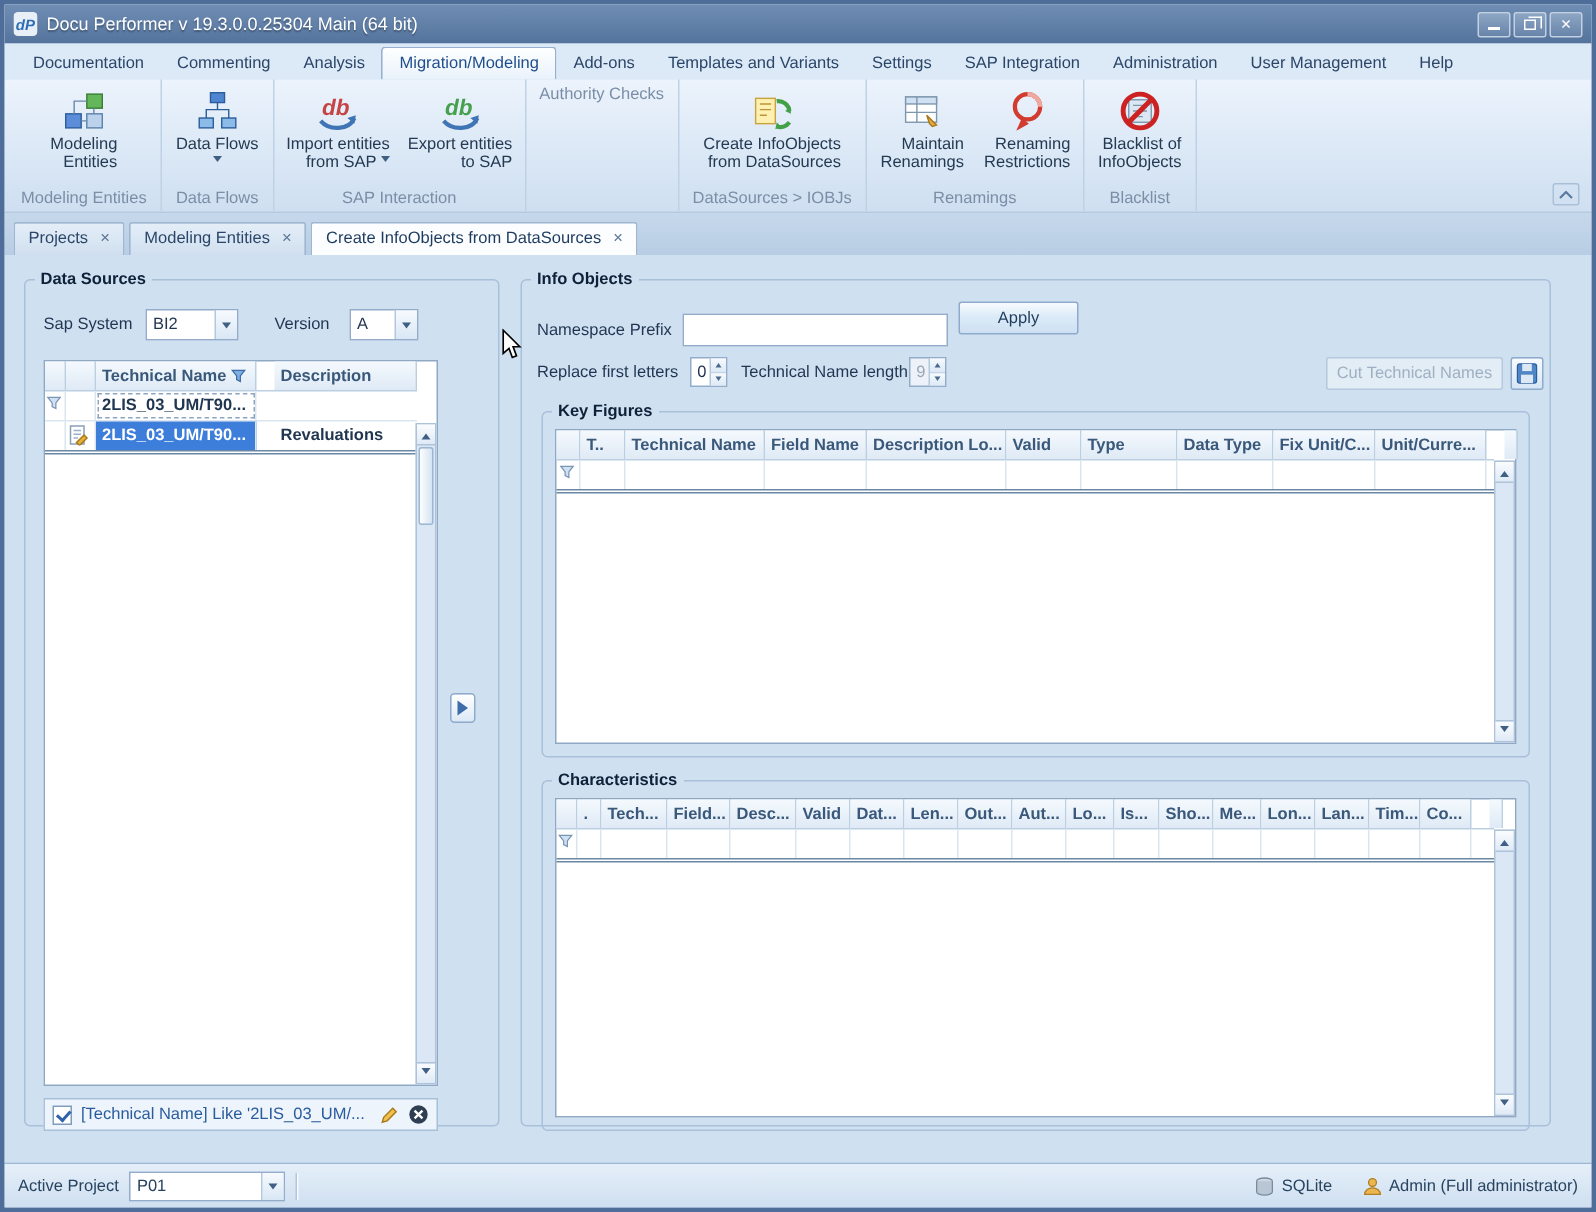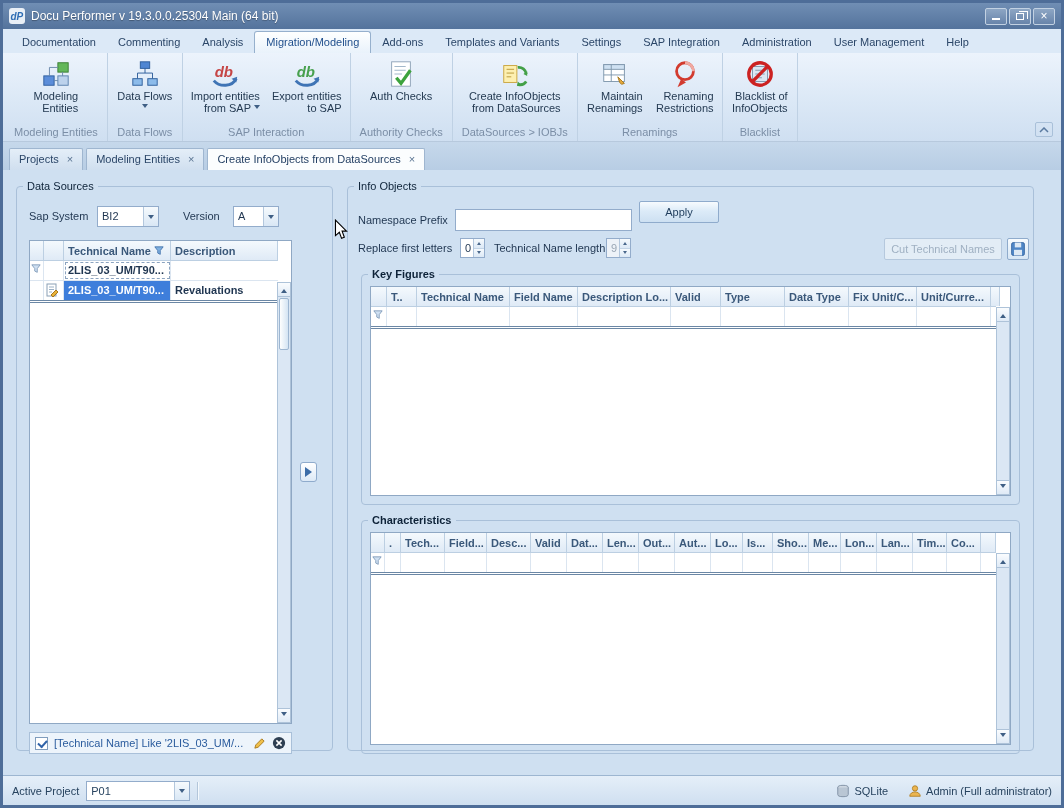--- a/index.html
+++ b/index.html
@@ -34,21 +34,21 @@
 
   
   .doctabs { height: 28px; flex: 0 0 auto; background: linear-gradient(#c6d8eb, #b8cde4); display: flex; align-items: flex-end; padding: 4px 6px 0; gap: 3px; }
   .dtab { display: flex; align-items: center; gap: 8px; padding: 4px 9px 5px; border: 1px solid #9fb6d0; border-bottom: none; border-radius: 2px 2px 0 0; background: linear-gradient(#e4eef8, #d0dfef); color: #2b4668; white-space: nowrap; }
   .dtab.active { background: #fbfdfe; color: #1d3a5f; }
   .dtab-close { color: #5a7492; font-size: 11px; line-height: 1; }
 
   
   .main { flex: 1; position: relative; background: #cfe0f1; }
   fieldset.groupbox { position: absolute; border: 1px solid #a9c0d9; border-radius: 4px; }
-  fieldset.groupbox > legend { font-weight: normal; color: #0d2238; padding: 0 4px; margin-left: 6px; }
+  fieldset.groupbox > legend { font-weight: bold; color: #0d2238; padding: 0 4px; margin-left: 6px; }
   fieldset.inner > legend { font-weight: bold; color: #0d2238; }
 
   .lbl { position: absolute; white-space: nowrap; color: #1f3550; }
 
   .combo { position: absolute; height: 21px; background: #fff; border: 1px solid #93accb; display: flex; }
   .combo-val { flex: 1; padding: 3px 4px 0; overflow: hidden; white-space: nowrap; }
   .combo-btn { width: 15px; background: linear-gradient(#f6fafd, #d9e7f5); border-left: 1px solid #b3c7dd; display: flex; align-items: center; justify-content: center; }
   .tri-down { border: 3px solid transparent; border-top: 4px solid #3f5f85; margin-top: 3px; }
   .tri-up-s { border: 3px solid transparent; border-bottom: 4px solid #3f5f85; margin-bottom: 3px; }
 
@@ -65,21 +65,21 @@
   .spin-btns .s-up { border-bottom: 1px solid #c3d4e6; }
   .mini-tri-up { border: 2.5px solid transparent; border-bottom: 3.5px solid #4a688c; margin-bottom: 2px; }
   .mini-tri-down { border: 2.5px solid transparent; border-top: 3.5px solid #4a688c; margin-top: 2px; }
 
   
   .grid { position: absolute; background: #fff; border: 1px solid #8fa8c4; font-weight: bold; }
   .grow { display: flex; border-bottom: 1px solid #dbe5f0; height: 20px; }
   .gcell { flex: 0 0 auto; border-right: 1px solid #dbe5f0; padding: 3px 4px 0; white-space: nowrap; overflow: hidden; }
   .ghead { border-bottom: 1px solid #bccfe2; }
   .ghead .gcell { background: linear-gradient(#f4f9fd, #dfeaf6); border-right: 1px solid #bccfe2; display: flex; align-items: center; gap: 3px; padding-top: 0; color: #3a587a; }
-  .gfill { flex: 1 1 auto; border-right: none; }
+  .gfill { flex: 1 1 auto; border-right: none; margin-left: 12px; }
   .gfix { border-bottom: 3px double #6b87a5; height: 22px; }
   .sel { background: #3e7edb; color: #fff; }
   .filter-editor { outline: 1px dashed #8ca4c0; outline-offset: -2px; }
 
   .vsb { position: absolute; width: 14px; background: #dbe7f4; border: 1px solid #aec3d9; display: flex; flex-direction: column; }
   .vsb-btn { height: 14px; flex: 0 0 auto; background: linear-gradient(#fafcfe, #dfeaf6); border-bottom: 1px solid #aec3d9; display: flex; align-items: center; justify-content: center; }
   .vsb-btn.bottom { margin-top: auto; border-top: 1px solid #aec3d9; border-bottom: none; }
   .vsb-thumb { height: 52px; margin: 1px; background: linear-gradient(90deg, #fdfefe, #d4e4f3); border: 1px solid #9db6d1; border-radius: 2px; }
 
   .cb { width: 13px; height: 13px; border: 1px solid #7f9cbd; background: #fff; position: relative; flex: 0 0 auto; }
@@ -194,32 +194,20 @@
                 <text x="5" y="19" font-size="16" font-style="italic" font-weight="bold" fill="#47a04e">db</text>
               </svg>
           </span>
           <span class="rlabel"><span>Export entities</span><br><span>to SAP</span></span>
         </div>
       </div>
       <div class="rcaption">SAP Interaction</div>
     </div>
 
     <div class="rgroup">
-      <div class="rbtns">
-        <div class="rbtn">
-          <span class="ricon">
-            <svg width="30" height="30" viewBox="0 0 32 32">
-                <rect x="6" y="3" width="20" height="26" fill="#fff" stroke="#8fa3b8"></rect>
-                <path d="M9 8 h12 M9 12 h12 M9 16 h8" stroke="#9db3c8"></path>
-                <path d="M11 20 l5 6 l10 -14" stroke="#3da33d" stroke-width="3.5" fill="none"></path>
-              </svg>
-          </span>
-          <span class="rlabel"><span>Auth Checks</span></span>
-        </div>
-      </div>
       <div class="rcaption">Authority Checks</div>
     </div>
 
 
     <div class="rgroup">
       <div class="rbtns">
         <div class="rbtn">
           <span class="ricon">
             <svg width="30" height="30" viewBox="0 0 32 32">
                 <rect x="4" y="7" width="14" height="18" fill="#fdf0b0" stroke="#c9a43e"></rect>

